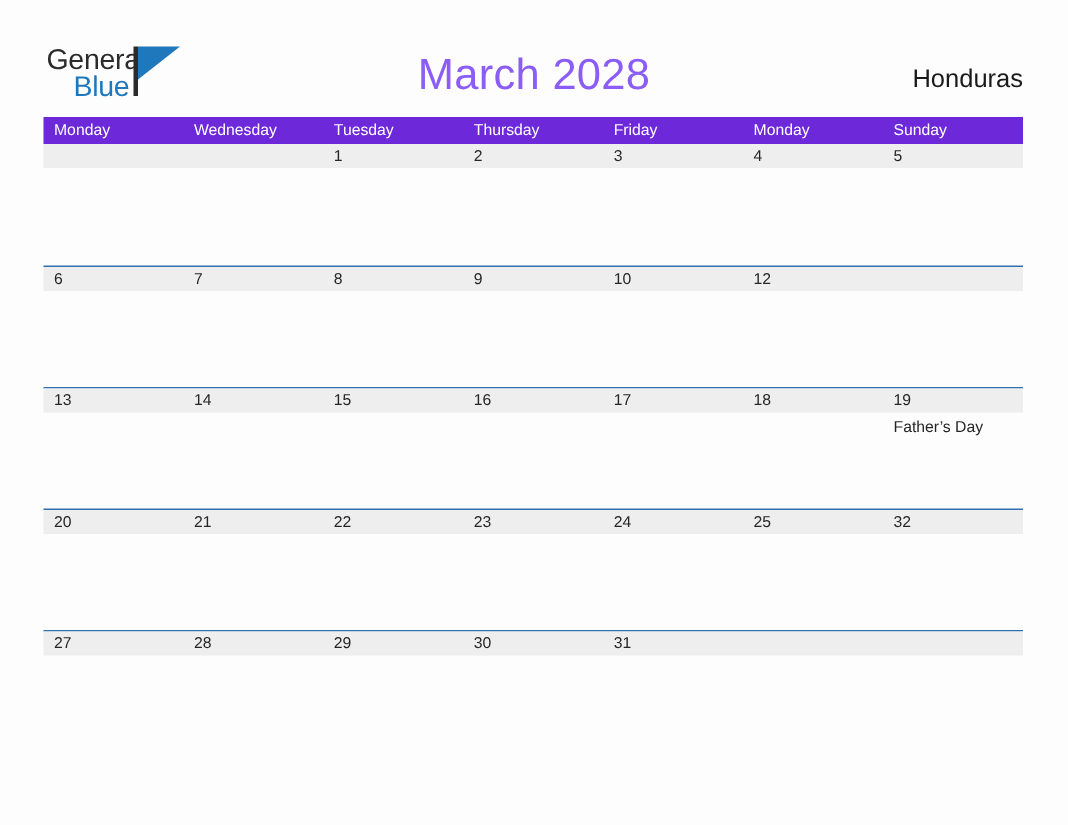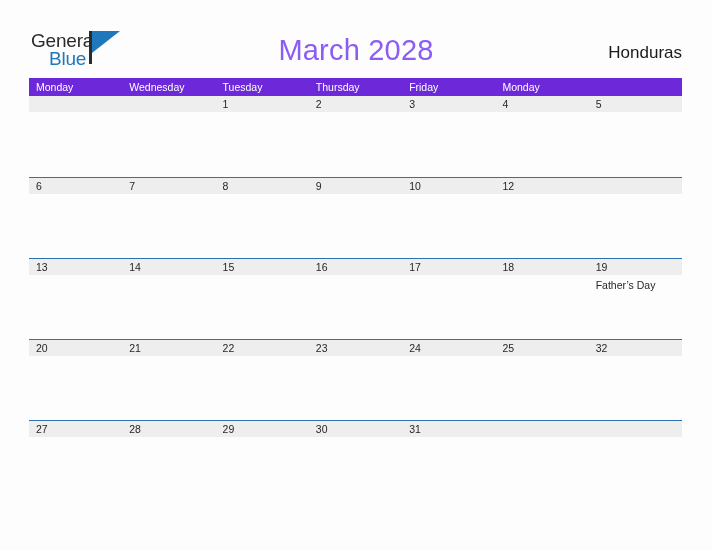--- a/index.html
+++ b/index.html
@@ -202,20 +202,21 @@
 
   <div class="calendar">
 
     <div class="weekday-row">
       <div class="weekday">Monday</div>
       <div class="weekday">Wednesday</div>
       <div class="weekday">Tuesday</div>
       <div class="weekday">Thursday</div>
       <div class="weekday">Friday</div>
       <div class="weekday">Monday</div>
+      <div class="weekday">Sunday</div>
     </div>
 
     <div id="weeks-container">
         <div class="week-row">
           <div class="date-band"></div>
           <div class="day-cells">
             <div class="day-cell empty">
               <span class="day-number"></span>
               <div class="day-events"></div>
             </div>

